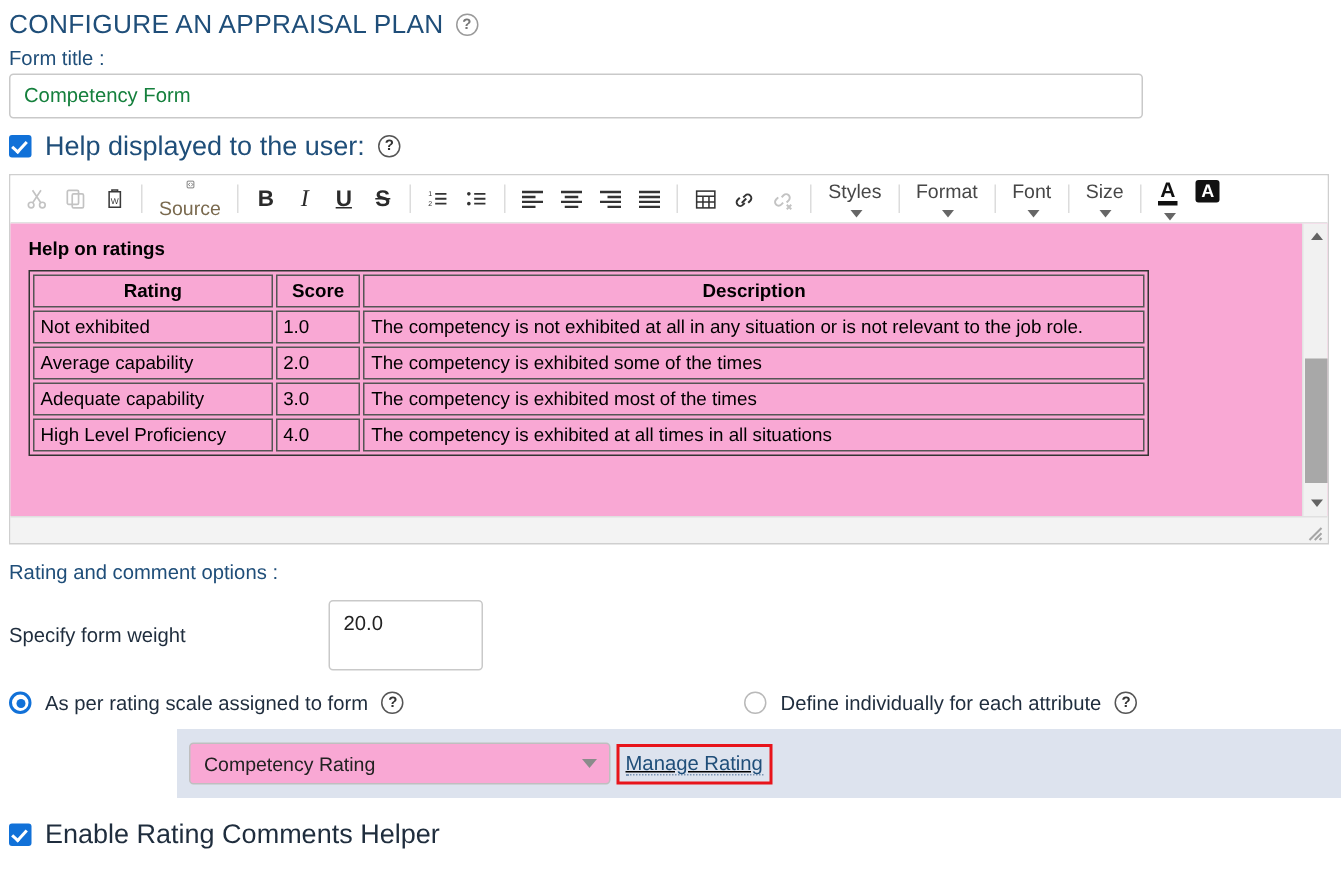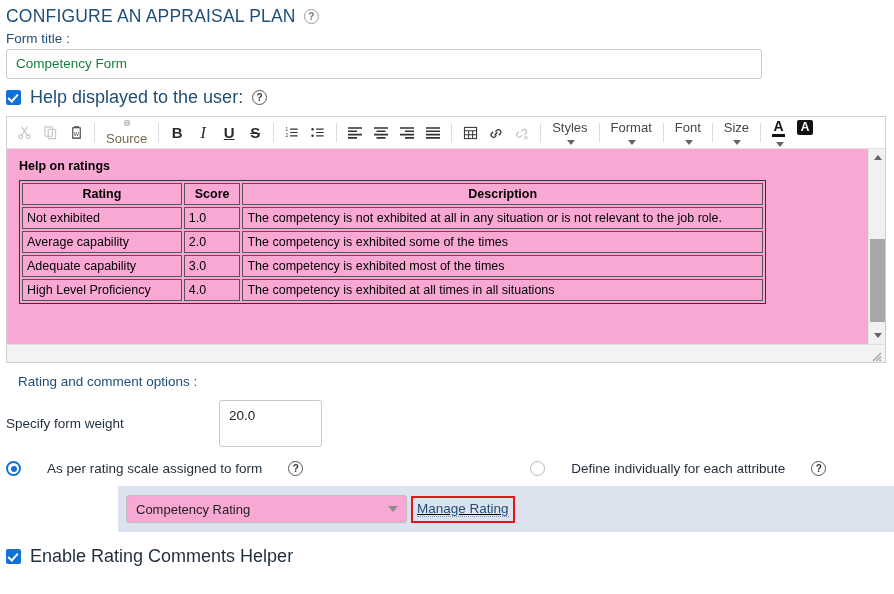--- a/index.html
+++ b/index.html
@@ -179,40 +179,40 @@
     position: relative;
   }
   .resize-grip {
     position: absolute; right: 3px; bottom: 2px;
     width: 12px; height: 12px;
   }
 
   
   .section-label {
     color: #1f4e79; font-size: 13.5px;
-    padding: 11px 0 0 18px;
+    padding: 11px 0 0 6px;
   }
   .weight-row {
     display: flex; align-items: center;
     padding: 11px 0 0 6px;
   }
   .weight-label { color: #1f2d3d; font-size: 13.5px; width: 213px; }
   .weight-input {
     width: 103px; height: 47px;
     border: 1px solid #c9c9c9; border-radius: 3px;
     padding: 0 9px; font-size: 13.5px; color: #222;
     font-family: "Liberation Sans", sans-serif;
     line-height: 29px; background: #fff;
   }
 
   .radio-row {
     display: flex; align-items: center;
     padding: 14px 0 0 6px;
   }
-  .radio-opt { display: flex; align-items: center; gap: 26px; }
+  .radio-opt { display: flex; align-items: center; gap: 9px; }
   .radio-opt.second { margin-left: 227px; }
   .rbox {
     width: 15px; height: 15px; border-radius: 50%;
     border: 1.5px solid #b9b9b9; background: #fff; flex: none;
     position: relative;
   }
   .rbox.on { border: 2px solid #1171d8; }
   .rbox.on::after {
     content: ""; position: absolute; left: 2.5px; top: 2.5px;
     width: 6px; height: 6px; border-radius: 50%; background: #1171d8;

